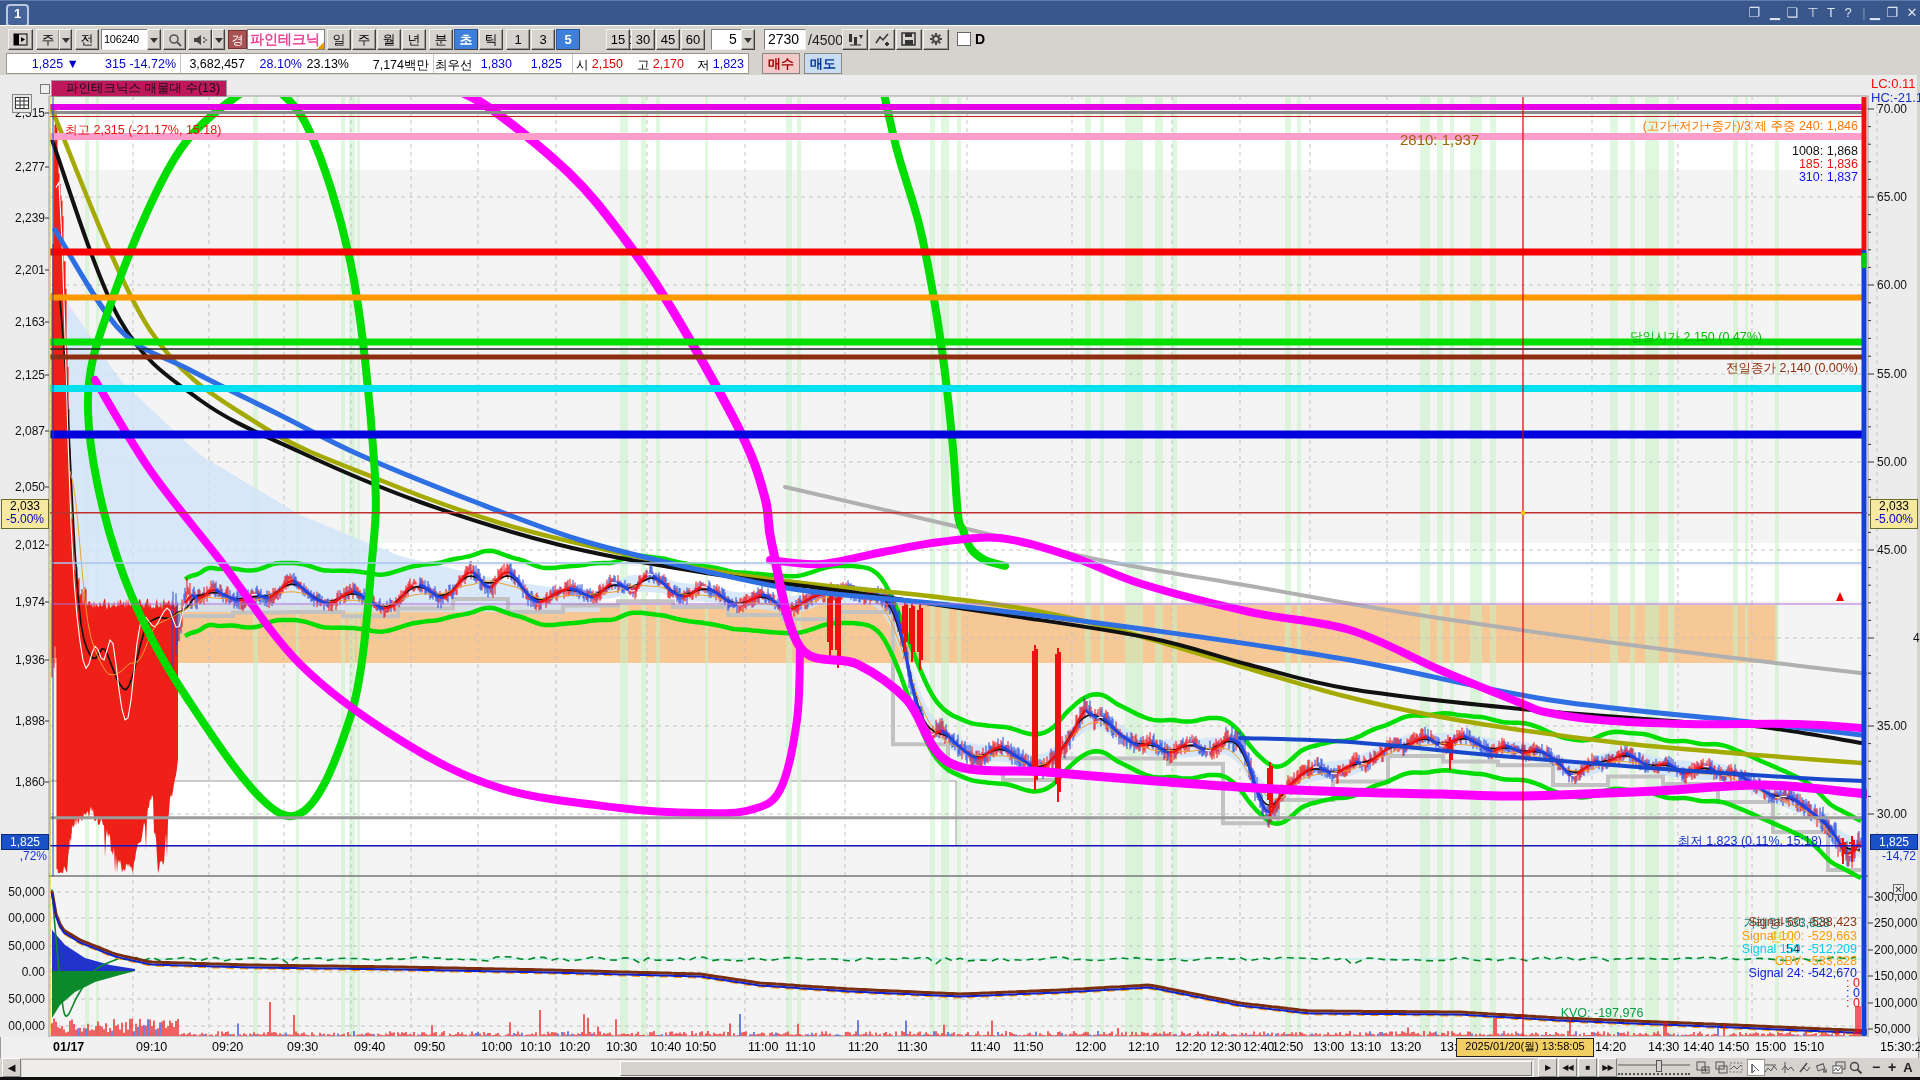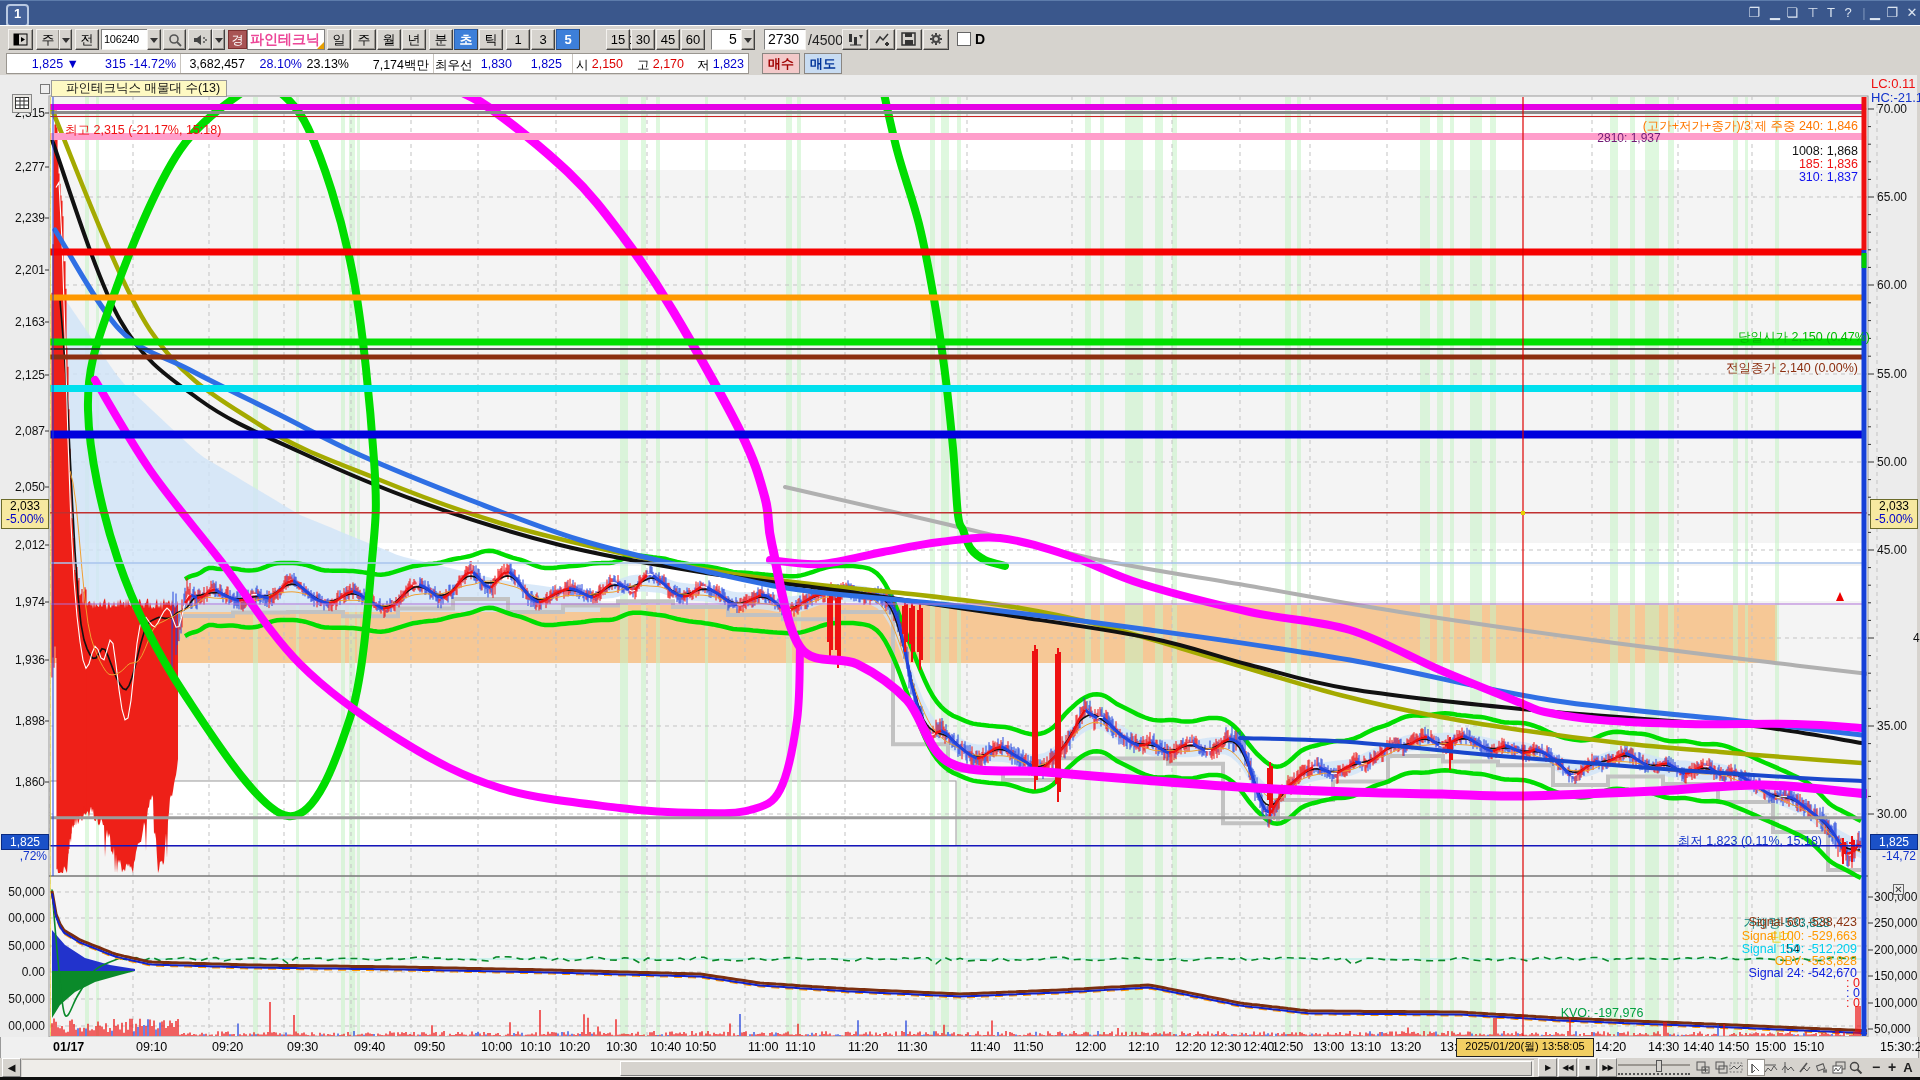--- a/index.html
+++ b/index.html
@@ -21,21 +21,21 @@
   #infobar{left:0;top:52px;width:1920px;height:23px;background:#d6d3ce;}
   #infopanel{left:6px;top:1px;width:743px;height:21px;background:#fff;border:1px solid #9a9690;box-sizing:border-box;}
   .iv{position:absolute;top:3px;font-size:12.5px;white-space:nowrap;}
   .sep{position:absolute;top:0;width:1px;height:19px;background:#c9c5bf;}
   .buybtn{position:absolute;top:1px;height:21px;border:1px solid #8a8682;font-size:13px;font-weight:bold;text-align:center;line-height:19px;box-sizing:border-box;}
   
   #chartarea{left:0;top:75px;width:1917px;height:1002px;background:#ececec;}
   .axlabel{position:absolute;font-size:12px;color:#111;white-space:nowrap;}
   .boxlab{position:absolute;font-size:12px;text-align:center;border:1px solid #6b6b2a;background:#f7e9a0;color:#000;line-height:13px;}
   .pricebox{position:absolute;font-size:12px;text-align:center;background:#1b51c8;color:#fff;border:1px solid #0a2a80;}
-  #chartlabel{border:1px solid #9a9a9a;background:#fef9c3;font-size:12.5px;color:#111;padding:0 6px 0 4px;line-height:15px;}
+  #chartlabel{border:1px solid #9a9a9a;background:#be185d;font-size:12.5px;color:#111;padding:0 6px 0 4px;line-height:15px;}
   .timelab{position:absolute;top:3px;font-size:12.5px;color:#000;white-space:nowrap;}
   #timeaxis{background:#f0f0f0;border-left:1px solid #9a9a9a;border-right:1px solid #9a9a9a;}
   #timebox{position:absolute;top:1px;height:17px;background:#f2cf63;border:1px solid #222;font-size:11px;line-height:15px;text-align:center;color:#000;white-space:nowrap;overflow:hidden;}
   
   #scrollrow{left:0;top:1058px;width:1917px;height:19px;background:#d6d3ce;}
   .sbbtn{position:absolute;top:0px;width:19px;height:19px;background:#d6d3ce;border:1px solid #808080;border-top-color:#fff;border-left-color:#fff;box-sizing:border-box;text-align:center;line-height:17px;font-size:10px;color:#111;}
   .toolico{position:absolute;top:1px;width:20px;height:17px;text-align:center;line-height:17px;font-size:12px;color:#222;}
   #blackbar{left:0;top:1077px;width:1920px;height:3px;background:#101010;}
 </style>
 </head>
@@ -446,24 +446,24 @@
         <div class="abs" id="chartlabel" style="left: 51px; top: 5px; height: 15px; padding-left: 14px;"><div class="abs" style="left: -12px; top: 3px; width: 8px; height: 8px; border: 1px solid rgb(119, 119, 119); background: rgb(238, 238, 238);"></div>파인테크닉스 매물대 수(13)</div>
         <div class="abs" style="left: 12px; top: 19px; width: 20px; height: 19px; background: rgb(232, 230, 226); border: 1px solid rgb(136, 136, 136); box-sizing: border-box;"><svg width="14" height="13" style="margin:2px">
             <rect x="0.5" y="0.5" width="13" height="11" fill="#fff" stroke="#333"></rect>
             <line x1="0.5" y1="4" x2="13.5" y2="4" stroke="#333"></line>
             <line x1="0.5" y1="8" x2="13.5" y2="8" stroke="#333"></line>
             <line x1="5" y1="0.5" x2="5" y2="11.5" stroke="#333"></line>
             <line x1="9" y1="0.5" x2="9" y2="11.5" stroke="#333"></line>
           </svg></div>
         <div class="axlabel" style="left: 65px; top: 47px; color: rgb(238, 17, 17); font-size: 12.5px;">최고 2,315 (-21.17%, 15:18)</div>
         <div class="axlabel" style="top: 758px; color: rgb(17, 51, 204); font-size: 12.5px; left: 1640px; width: 182px; text-align: right;">최저 1,823 (0.11%, 15:18)</div>
-        <div class="axlabel" style="top: 254px; color: rgb(0, 187, 0); font-size: 12.5px; left: 1612px; width: 258px; text-align: right;">당일시가 2,150 (0.47%)</div>
+        <div class="axlabel" style="top: 254px; color: rgb(0, 187, 0); font-size: 12.5px; left: 1504px; width: 258px; text-align: right;">당일시가 2,150 (0.47%)</div>
         <div class="axlabel" style="top: 285px; color: rgb(140, 47, 16); font-size: 12.5px; left: 1600px; width: 258px; text-align: right;">전일종가 2,140 (0.00%)</div>
         <div class="axlabel" style="top: 43px; color: rgb(255, 119, 0); font-size: 12.5px; left: 1400px; width: 458px; text-align: right;">(고가+저가+종가)/3 제 주중 240: 1,846</div>
-        <div class="axlabel" style="top: 56px; color: #701a75; font-size: 12px; left: 1400px; width: 458px; text-align: center;">2810: 1,937</div>
+        <div class="axlabel" style="top: 56px; color: #a16207; font-size: 15px; left: 1400px; width: 458px; text-align: left;">2810: 1,937</div>
         <div class="axlabel" style="top: 69px; color: rgb(17, 17, 17); font-size: 12.5px; left: 1400px; width: 458px; text-align: right;">1008: 1,868</div>
         <div class="axlabel" style="top: 82px; color: rgb(238, 17, 17); font-size: 12.5px; left: 1400px; width: 458px; text-align: right;">185: 1,836</div>
         <div class="axlabel" style="top: 95px; color: rgb(17, 17, 238); font-size: 12.5px; left: 1400px; width: 458px; text-align: right;">310: 1,837</div>
         <div class="boxlab" style="left: 1px; top: 424px; width: 46px; height: 28px;">
           <div class="abs" style="left: 0px; top: 0px; width: 46px; color: rgb(0, 0, 0);">2,033</div>
           <div class="abs" style="left: 0px; top: 13px; width: 46px; color: rgb(0, 0, 205);">-5.00%</div>
         </div>
         <div class="boxlab" style="left: 1870px; top: 424px; width: 46px; height: 28px;">
           <div class="abs" style="left: 0px; top: 0px; width: 46px; color: rgb(0, 0, 0);">2,033</div>
           <div class="abs" style="left: 0px; top: 13px; width: 46px; color: rgb(0, 0, 205);">-5.00%</div>

